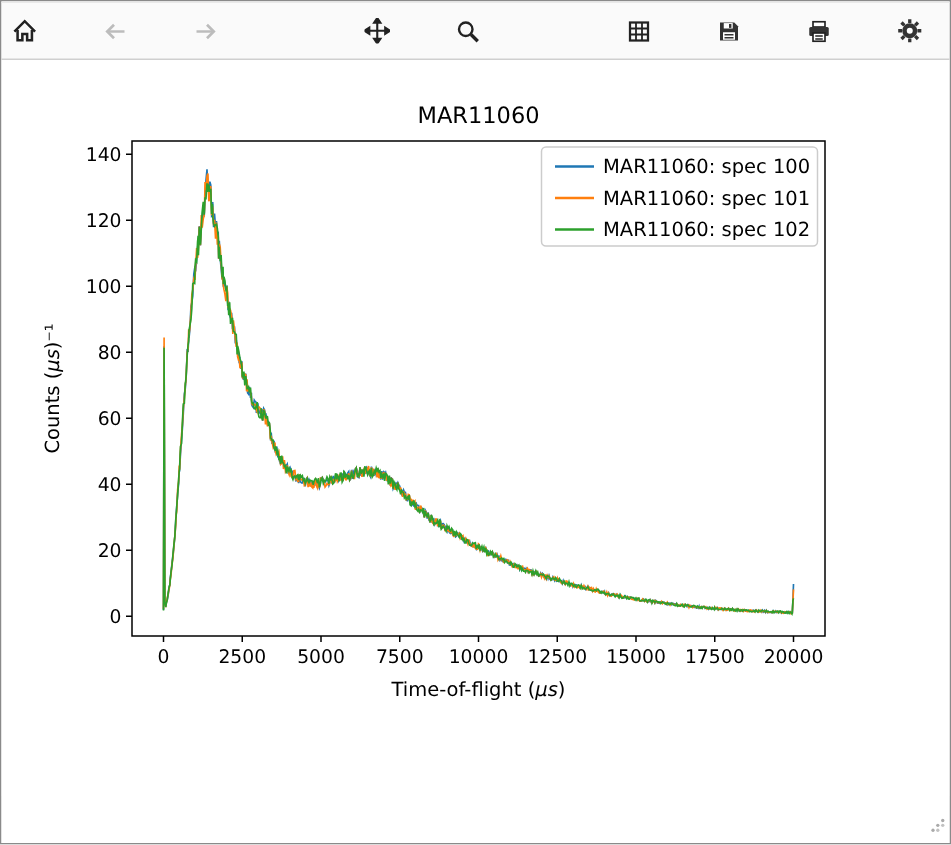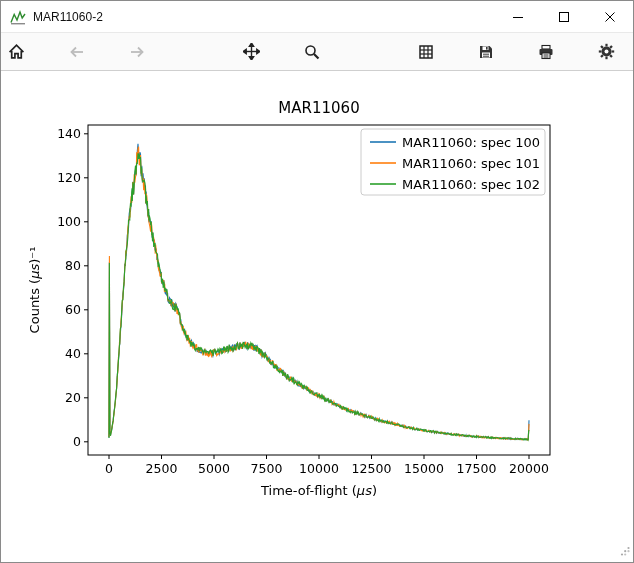--- a/index.html
+++ b/index.html
@@ -20,47 +20,20 @@
   .mpl-title{font-family:"DejaVu Sans",sans-serif;font-size:15px;fill:#000;}
   .mpl-label{font-family:"DejaVu Sans",sans-serif;font-size:13px;fill:#000;}
   .mpl-tick{font-family:"DejaVu Sans",sans-serif;font-size:12.5px;fill:#000;}
   .mpl-legend{font-family:"DejaVu Sans",sans-serif;font-size:13px;fill:#000;}
 </style>
 </head>
 <body>
 
 <div class="window">
 
-  <div class="titlebar">
-    <span class="title-icon">
-      <svg width="16" height="16" viewBox="0 0 16 16">
-        <path d="M1 13.5 L4.2 5.5 L7 11 L10 3 L12.2 9 L15 5" fill="none" stroke="#2e8b2e" stroke-width="1.4"></path>
-        <line x1="1" y1="14.8" x2="15" y2="14.8" stroke="#5a5a5a" stroke-width="1"></line>
-      </svg>
-    </span>
-    <span class="title-text">MAR11060-2</span>
-    <div class="win-controls">
-      <div class="win-btn">
-        <svg width="10" height="10" viewBox="0 0 10 10">
-          <line x1="0" y1="5.5" x2="10" y2="5.5" stroke="#000" stroke-width="1"></line>
-        </svg>
-      </div>
-      <div class="win-btn">
-        <svg width="10" height="10" viewBox="0 0 10 10">
-          <rect x="0.5" y="0.5" width="9" height="9" fill="none" stroke="#000" stroke-width="1"></rect>
-        </svg>
-      </div>
-      <div class="win-btn">
-        <svg width="10" height="10" viewBox="0 0 10 10">
-          <line x1="0.5" y1="0.5" x2="9.5" y2="9.5" stroke="#000" stroke-width="1"></line>
-          <line x1="9.5" y1="0.5" x2="0.5" y2="9.5" stroke="#000" stroke-width="1"></line>
-        </svg>
-      </div>
-    </div>
-  </div>
 
   <div class="toolbar">
     <div class="tool-btn">
       <svg width="17" height="17" viewBox="0 0 16 16">
         <path d="M1.5 8.5 L8 2 L14.5 8.5" fill="none" stroke="#222" stroke-width="1.6"></path>
         <path d="M3.5 7.5 V14 H6.5 V10 H9.5 V14 H12.5 V7.5" fill="none" stroke="#222" stroke-width="1.6"></path>
       </svg>
     </div>
     <div class="tool-btn">
       <svg width="16" height="16" viewBox="0 0 16 16">

